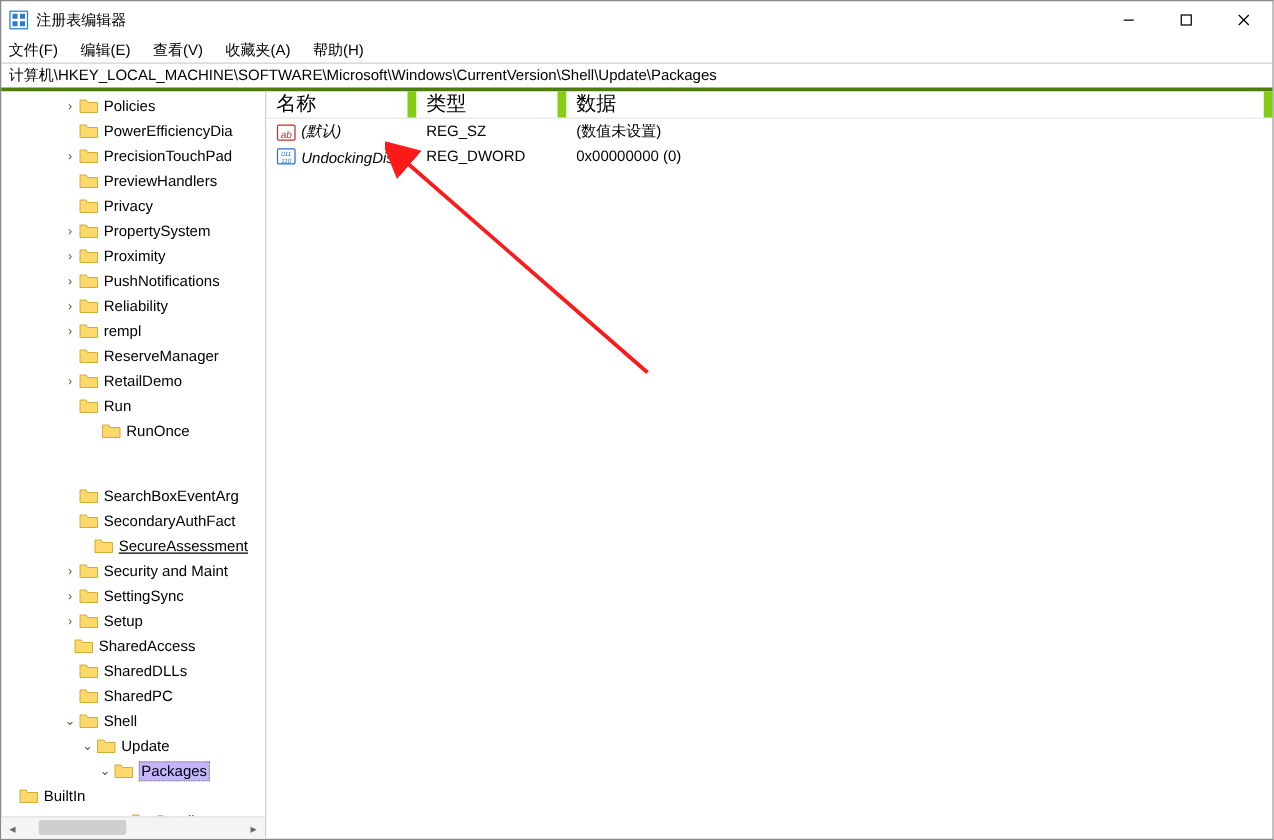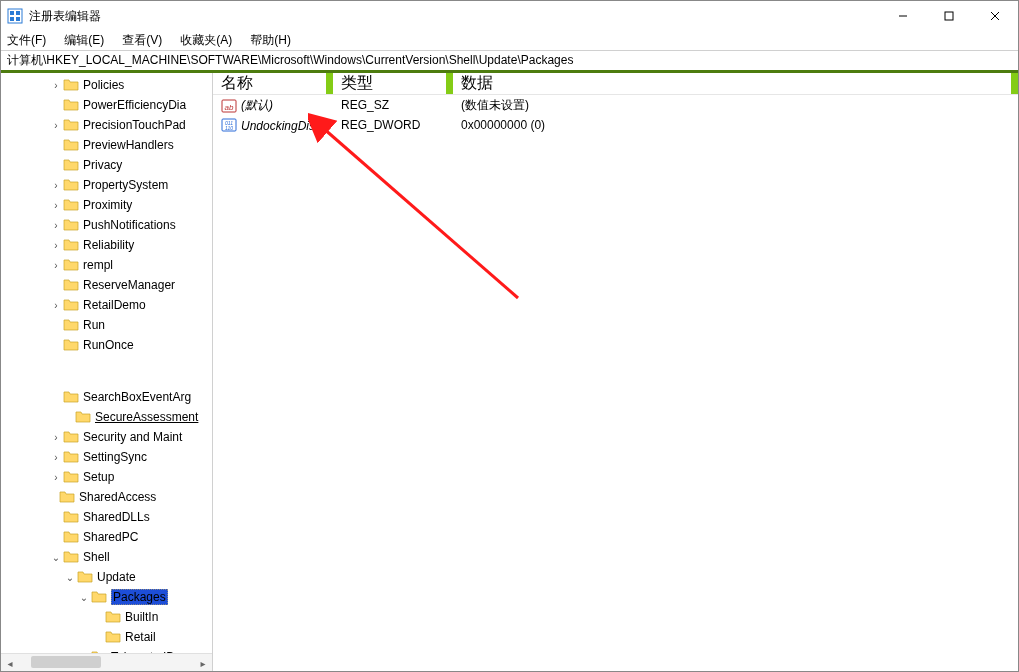--- a/index.html
+++ b/index.html
@@ -24,21 +24,21 @@
   
   .content { flex: 1; display: flex; min-height: 0; }
 
   
   .treepanel { width: 212px; border-right: 1px solid #d0d0d0; overflow: hidden; position: relative; display: flex; flex-direction: column; }
   .treeview { flex: 1; overflow: hidden; padding-top: 2px; }
   .tree-row { height: 20px; display: flex; align-items: center; white-space: nowrap; }
   .tree-row .chev { width: 14px; display: inline-flex; justify-content: center; color: #555; font-size: 10px; }
   .tree-row .folder { width: 16px; height: 14px; margin-right: 4px; flex: 0 0 auto; }
   .tree-row .label { font-size: 12px; }
-  .tree-row.selected .label { background: #1d4ed8; border: 1px dotted #888; padding: 0 1px; }
+  .tree-row.selected .label { background: #c4b5fd; border: 1px dotted #888; padding: 0 1px; }
   .tree-scrollbar { height: 18px; border-top: 1px solid #e0e0e0; background: #f4f4f4; position: relative; }
   .tree-scrollbar .thumb { position: absolute; left: 30px; top: 2px; height: 12px; width: 70px; background: #cfcfcf; border-radius: 2px; }
   .tree-scrollbar .arrow { position: absolute; top: 0; width: 18px; height: 18px; display:flex; align-items:center; justify-content:center; color:#666; font-size:10px;}
   .tree-scrollbar .arrow.left { left:0; }
   .tree-scrollbar .arrow.right { right:0; }
 
   
   .listpanel { flex: 1; display: flex; flex-direction: column; overflow: visible; position: relative; }
   .list-header { height: 22px; display: flex; align-items: center; border-bottom: 1px solid #e6e6e6; }
   .list-header .col { padding-left: 8px; font-size: 16px; border-right: 7px solid #84cc16; height: 100%; display: flex; align-items: center; }
@@ -188,33 +188,40 @@
             </svg>
             <span class="label">RetailDemo</span>
           </div>
           <div class="tree-row" style="padding-left: 48px;">
             <span class="chev"></span>
             <svg class="folder" viewBox="0 0 16 14">
               <path d="M1 3 L1 12 L15 12 L15 4 L7 4 L6 2 L1 2 Z" fill="#ffd86b" stroke="#c9a326" stroke-width="0.7"></path>
             </svg>
             <span class="label">Run</span>
           </div>
-          <div class="tree-row" style="padding-left: 48px;">
+          <div class="tree-row" style="padding-left: 48px; margin-left: 18px;">
             <span class="chev"></span>
             <svg class="folder" viewBox="0 0 16 14">
               <path d="M1 3 L1 12 L15 12 L15 4 L7 4 L6 2 L1 2 Z" fill="#ffd86b" stroke="#c9a326" stroke-width="0.7"></path>
             </svg>
             <span class="label">RunOnce</span>
           </div>
           <div class="tree-row" style="padding-left: 48px; margin-top: 32px;">
             <span class="chev"></span>
             <svg class="folder" viewBox="0 0 16 14">
               <path d="M1 3 L1 12 L15 12 L15 4 L7 4 L6 2 L1 2 Z" fill="#ffd86b" stroke="#c9a326" stroke-width="0.7"></path>
             </svg>
             <span class="label">SearchBoxEventArg</span>
+          </div>
+          <div class="tree-row" style="padding-left: 48px;">
+            <span class="chev"></span>
+            <svg class="folder" viewBox="0 0 16 14">
+              <path d="M1 3 L1 12 L15 12 L15 4 L7 4 L6 2 L1 2 Z" fill="#ffd86b" stroke="#c9a326" stroke-width="0.7"></path>
+            </svg>
+            <span class="label">SecondaryAuthFact</span>
           </div>
           <div class="tree-row" style="padding-left: 60px; text-decoration: underline;">
             <span class="chev"></span>
             <svg class="folder" viewBox="0 0 16 14">
               <path d="M1 3 L1 12 L15 12 L15 4 L7 4 L6 2 L1 2 Z" fill="#ffd86b" stroke="#c9a326" stroke-width="0.7"></path>
             </svg>
             <span class="label">SecureAssessment</span>
           </div>
           <div class="tree-row" style="padding-left: 48px;">
             <span class="chev">›</span>
@@ -272,21 +279,21 @@
             </svg>
             <span class="label">Update</span>
           </div>
           <div class="tree-row selected" style="padding-left: 76px;">
             <span class="chev">⌄</span>
             <svg class="folder" viewBox="0 0 16 14">
               <path d="M1 3 L1 12 L15 12 L15 4 L7 4 L6 2 L1 2 Z" fill="#ffd86b" stroke="#c9a326" stroke-width="0.7"></path>
             </svg>
             <span class="label">Packages</span>
           </div>
-          <div class="tree-row" style="padding-left: 90px;">
+          <div class="tree-row" style="">
             <span class="chev"></span>
             <svg class="folder" viewBox="0 0 16 14">
               <path d="M1 3 L1 12 L15 12 L15 4 L7 4 L6 2 L1 2 Z" fill="#ffd86b" stroke="#c9a326" stroke-width="0.7"></path>
             </svg>
             <span class="label">BuiltIn</span>
           </div>
           <div class="tree-row" style="padding-left: 90px; align-items: center;">
             <span class="chev"></span>
             <svg class="folder" viewBox="0 0 16 14">
               <path d="M1 3 L1 12 L15 12 L15 4 L7 4 L6 2 L1 2 Z" fill="#ffd86b" stroke="#c9a326" stroke-width="0.7"></path>

